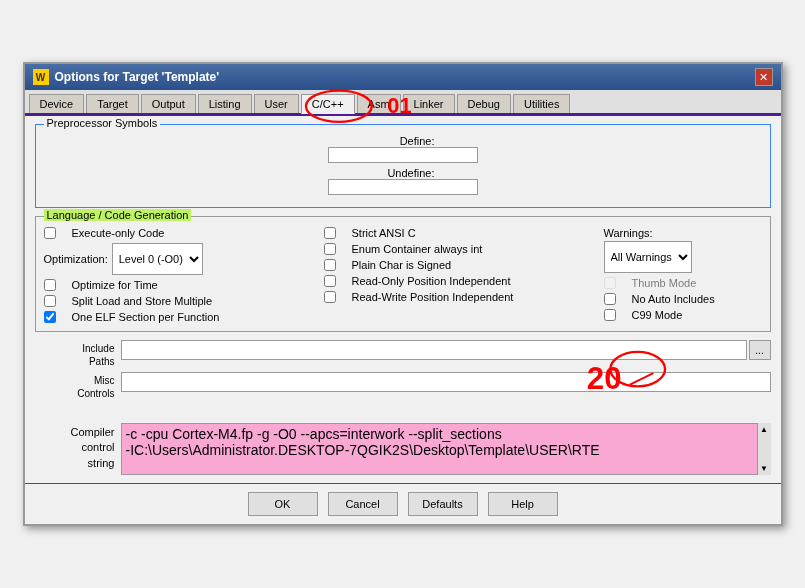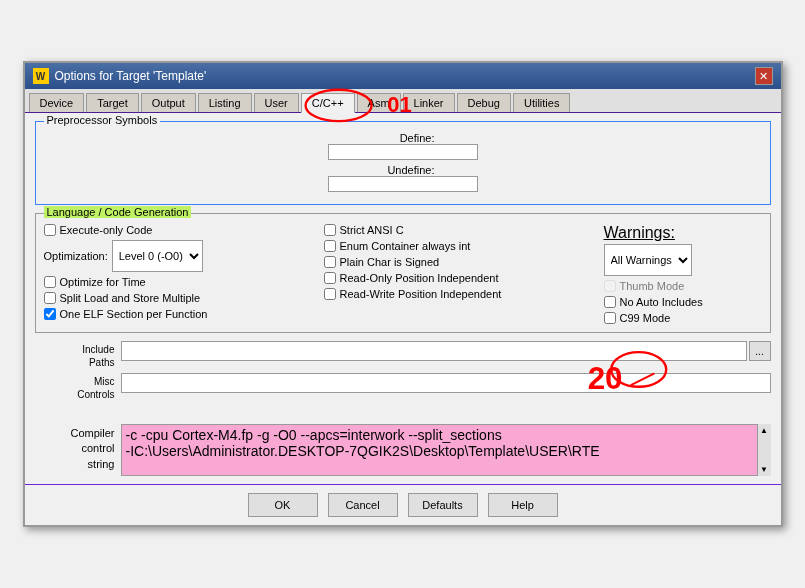--- a/index.html
+++ b/index.html
@@ -40,38 +40,38 @@
       background: #ffcc00;
       display: flex;
       align-items: center;
       justify-content: center;
       font-size: 10px;
       font-weight: bold;
       color: #333;
     }
     .title-text {
       font-size: 12px;
-      font-weight: normal;
+      font-weight: bold;
     }
     .close-btn {
       width: 18px;
       height: 18px;
       background: #c0392b;
       color: white;
       border: 1px solid #999;
       display: flex;
       align-items: center;
       justify-content: center;
       font-size: 11px;
       cursor: pointer;
     }
     .tabs {
       display: flex;
       background: #e0e0e0;
-      border-bottom: 1px solid #4c1d95;
+      border-bottom: 3px solid #4c1d95;
       padding-top: 4px;
       padding-left: 4px;
       gap: 2px;
     }
     .tab {
       padding: 3px 10px;
       border: 1px solid #999;
       border-bottom: none;
       background: #d4d0c8;
       cursor: pointer;
@@ -143,21 +143,21 @@
       margin-top: 4px;
     }
     .col1, .col2, .col3 {
       display: flex;
       flex-direction: column;
       gap: 4px;
     }
     .checkbox-row {
       display: flex;
       align-items: center;
-      gap: 4px;
+      gap: 16px;
       font-size: 11px;
     }
     .checkbox-row input[type="checkbox"] {
       width: 12px;
       height: 12px;
       margin: 0;
     }
     .opt-row {
       display: flex;
       align-items: center;
@@ -168,23 +168,22 @@
       font-size: 11px;
     }
     select {
       font-size: 11px;
       height: 32px;
       border: 1px solid #999;
       background: white;
       padding: 0 2px;
     }
     .warnings-label {
-      font-size: 16px;
+      font-size: 11px;
       margin-bottom: 2px;
-      text-decoration: underline;
     }
     .path-row {
       display: flex;
       align-items: flex-start;
       margin-bottom: 4px;
     }
     .path-label {
       width: 80px;
       text-align: right;
       margin-right: 6px;

